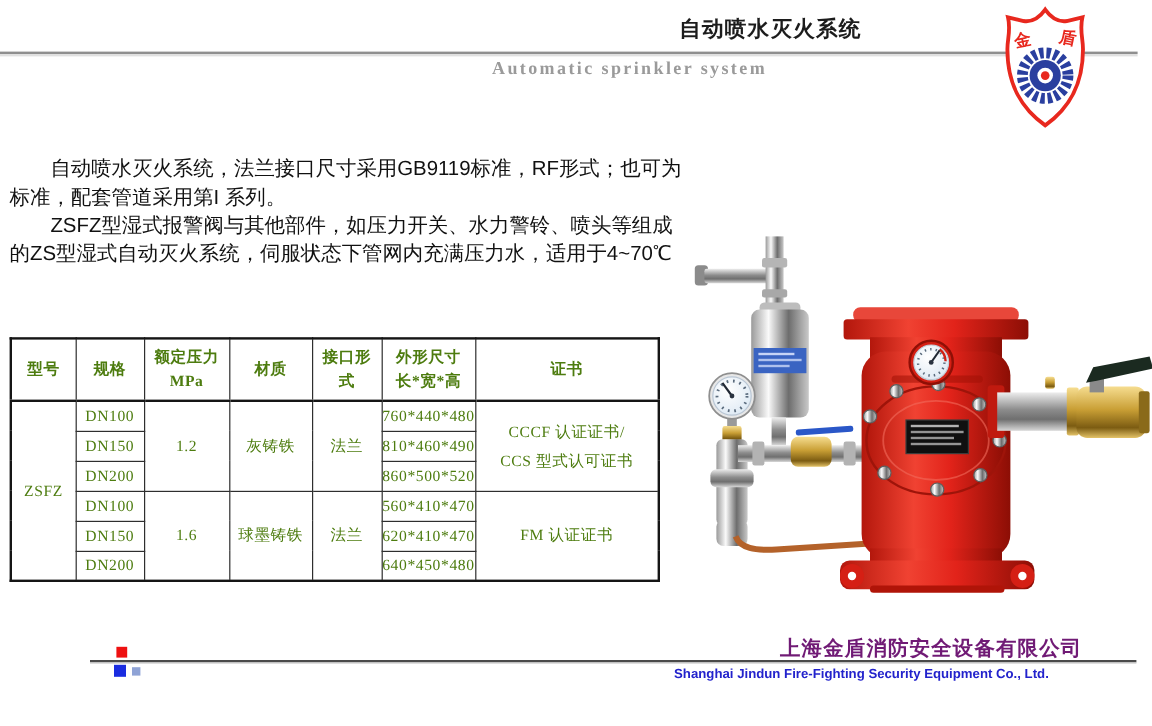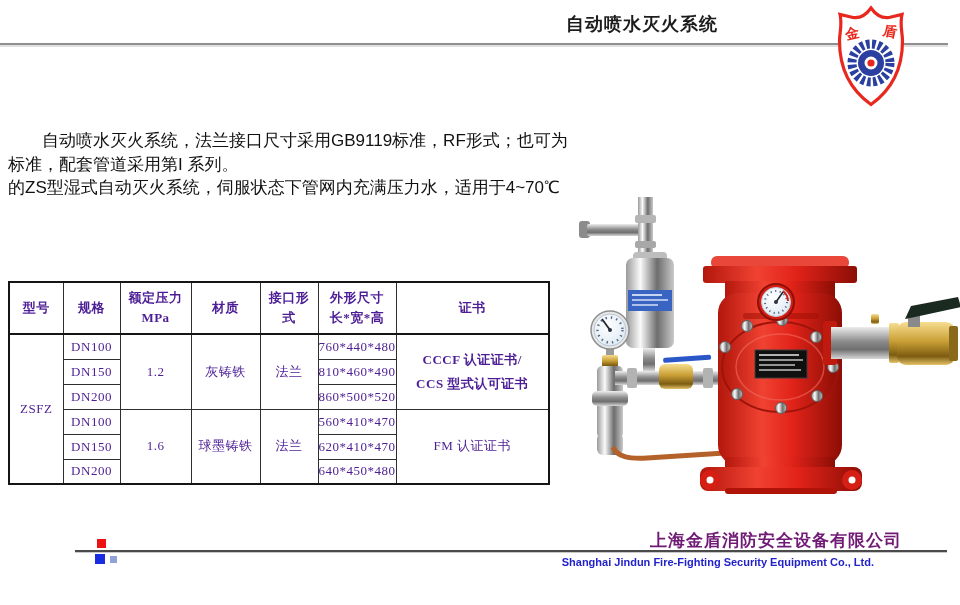--- a/index.html
+++ b/index.html
@@ -26,26 +26,26 @@
   .intro {
     position: absolute; left: 8px; top: 129px; width: 556px;
     font-size: 17px; color: #111; line-height: 23.5px; white-space: nowrap;
   }
   .intro .ind { padding-left: 34px; }
   
   table.spec {
     position: absolute; left: 8px; top: 281px; width: 540px;
     border-collapse: collapse; table-layout: fixed;
     border: 2px solid #151515;
-    font-family: "Liberation Serif", serif; font-size: 13px; color: #4c1d95;
+    font-family: "Liberation Serif", serif; font-size: 13px; color: #4d7c0f;
   }
   table.spec td { border: 1px solid #2e2e2e; text-align: center; vertical-align: middle; letter-spacing: .5px; }
   table.spec thead td { height: 52px; font-weight: bold; line-height: 20px; border-bottom: 2px solid #151515; }
   table.spec tbody td { height: 25px; }
-  td.cert2 { line-height: 24px; font-weight: bold; }
+  td.cert2 { line-height: 24px; }
   
   .photo { position: absolute; left: 575px; top: 195px; width: 385px; height: 308px; }
   
   .company-cn {
     position: absolute; right: 58px; top: 529px;
     font-size: 17px; font-weight: bold; letter-spacing: 1px; color: #701a75; white-space: nowrap;
   }
   .fline1 { position: absolute; left: 75px; top: 550px; width: 872px; height: 2px; background:#4a4a4a; }
   .fline2 { position: absolute; left: 75px; top: 552px; width: 872px; height: 1px; background:#c9c9c9; }
   .company-en {
@@ -57,36 +57,38 @@
   .sq-lblue{ position: absolute; left: 110px; top: 556px; width: 7px;  height: 7px;  background:#8fa3d6; }
 </style>
 </head>
 <body>
 
 <div class="page">
 
   <div class="title">自动喷水灭火系统</div>
   <div class="hline1"></div>
   <div class="hline2"></div>
+  <div class="subtitle">Automatic sprinkler system</div>
 
   <svg class="logo" viewBox="0 0 78 103">
     <path d="M39,3 C34,10 28,13.5 21,12.5 L8,9.5 C10.5,20 7.5,27 7.5,36 C7.5,67 20,86 39,99.5 C58,86 70.5,67 70.5,36 C70.5,27 67.5,20 70,9.5 L57,12.5 C50,13.5 44,10 39,3 Z" fill="#ffffff" stroke="#e8281e" stroke-width="3.2"></path>
     <text x="21" y="33" font-size="14" fill="#e8281e" font-weight="bold" text-anchor="middle" transform="rotate(-12 21 33)">金</text>
     <text x="57" y="31" font-size="14" fill="#e8281e" font-weight="bold" text-anchor="middle" transform="rotate(12 57 31)">盾</text>
     <g>
       <circle cx="39" cy="58" r="19" fill="none" stroke="#2a3f9f" stroke-width="9" stroke-dasharray="3.6,2.4"></circle>
       <circle cx="39" cy="58" r="13" fill="#2a3f9f"></circle>
       <circle cx="39" cy="58" r="6.5" fill="#ffffff"></circle>
       <circle cx="39" cy="58" r="3.6" fill="#e8281e"></circle>
     </g>
   </svg>
 
   <div class="intro">
     <div class="ind">自动喷水灭火系统，法兰接口尺寸采用GB9119标准，RF形式；也可为</div>
     <div>标准，配套管道采用第I 系列。</div>
+    <div class="ind">ZSFZ型湿式报警阀与其他部件，如压力开关、水力警铃、喷头等组成</div>
     <div>的ZS型湿式自动灭火系统，伺服状态下管网内充满压力水，适用于4~70℃</div>
   </div>
 
   <table class="spec">
     <colgroup>
       <col style="width:54px">
         <col style="width:57px">
         <col style="width:71px">
       <col style="width:69px">
         <col style="width:58px">

